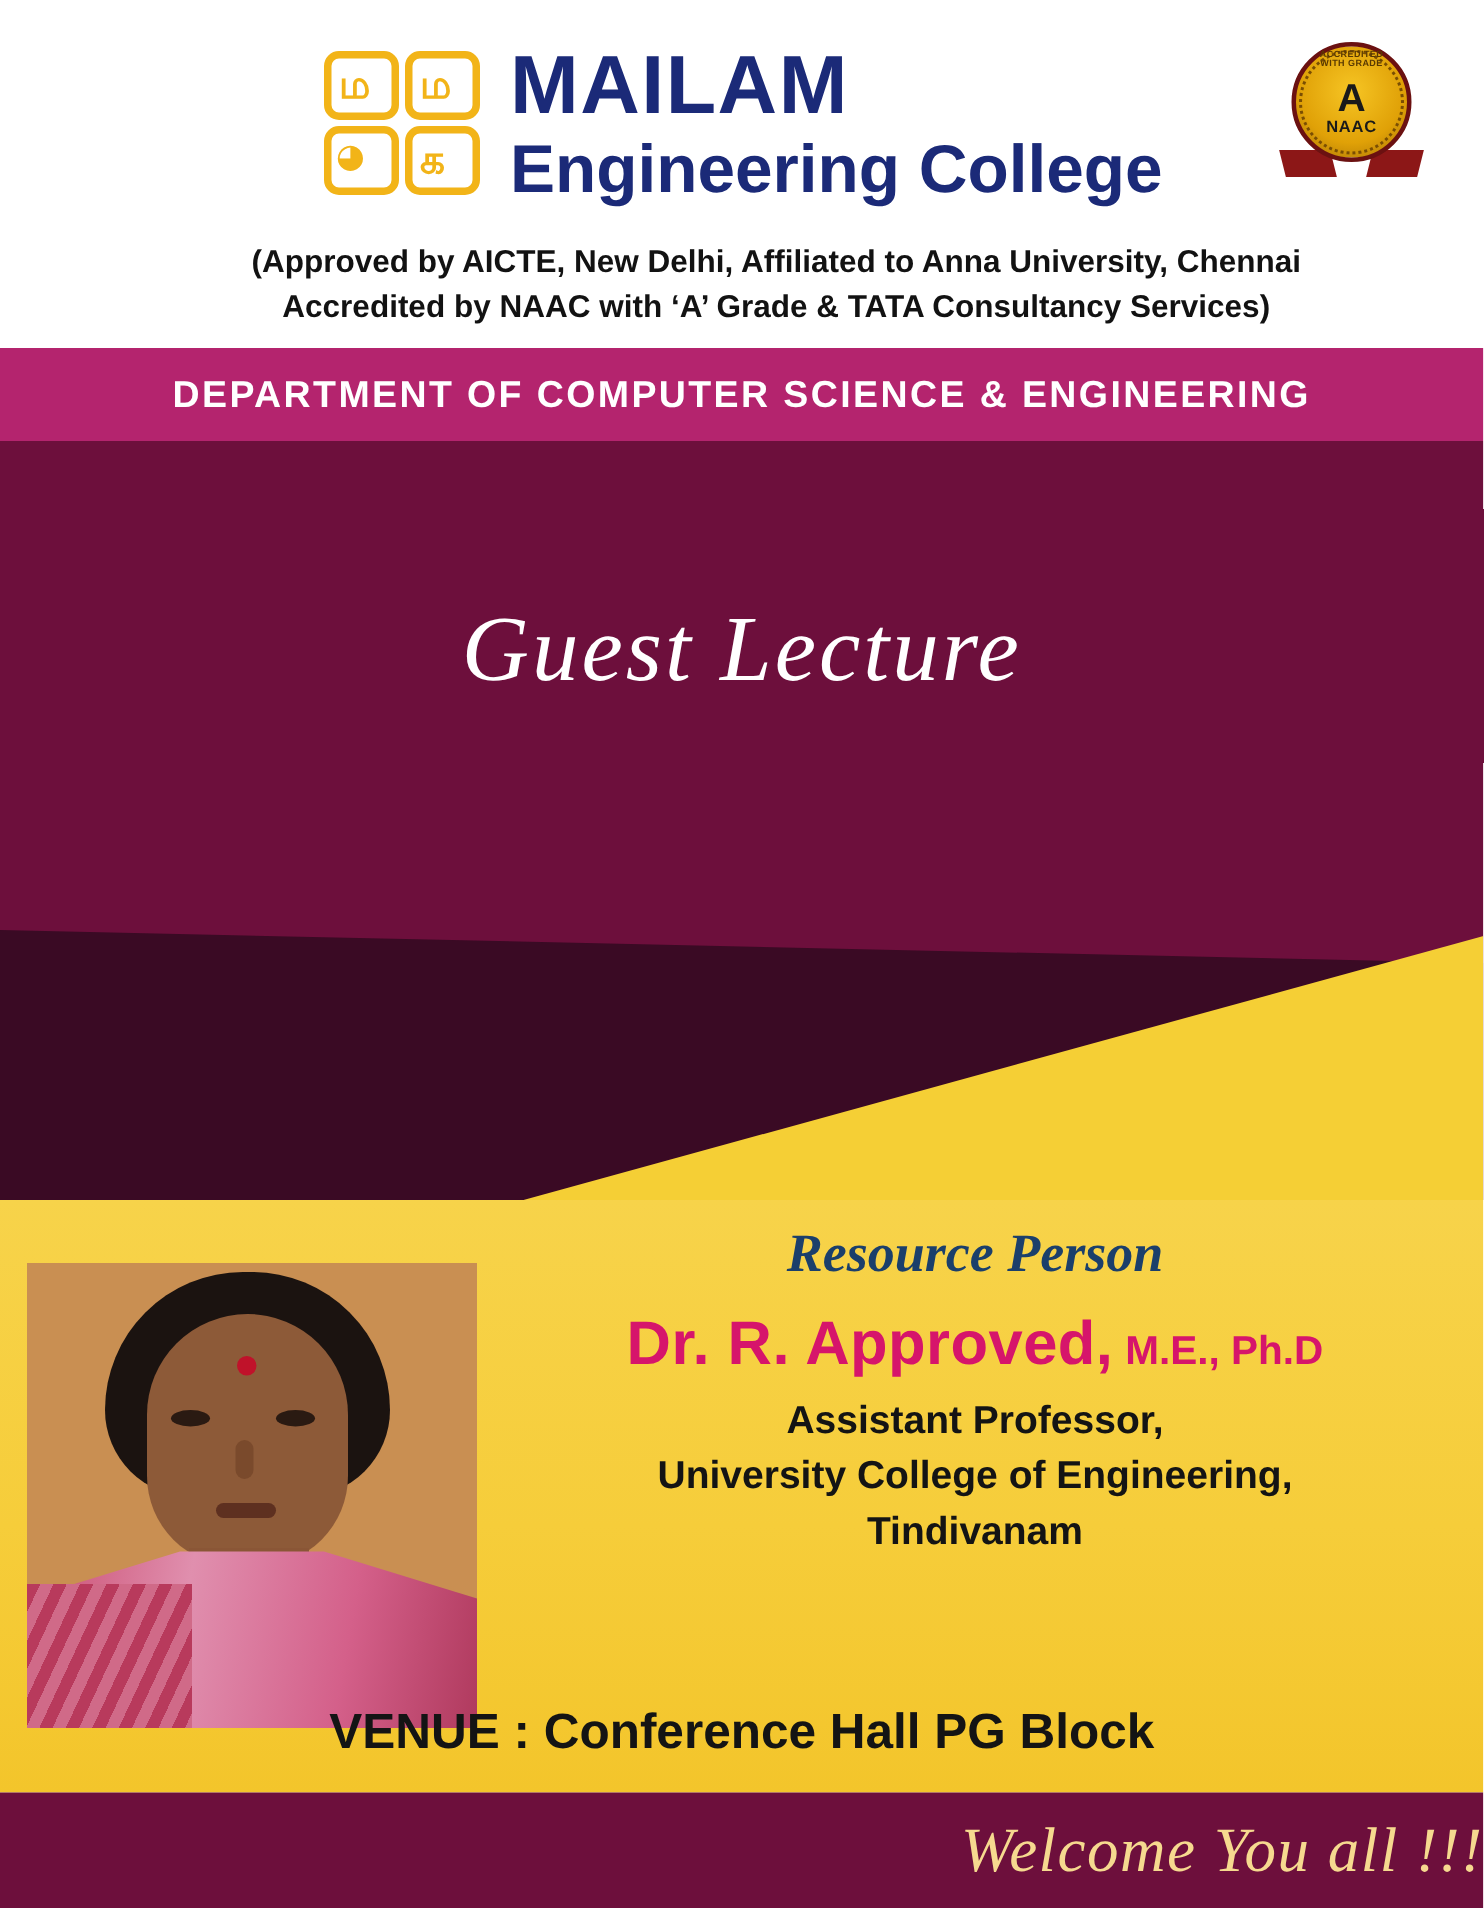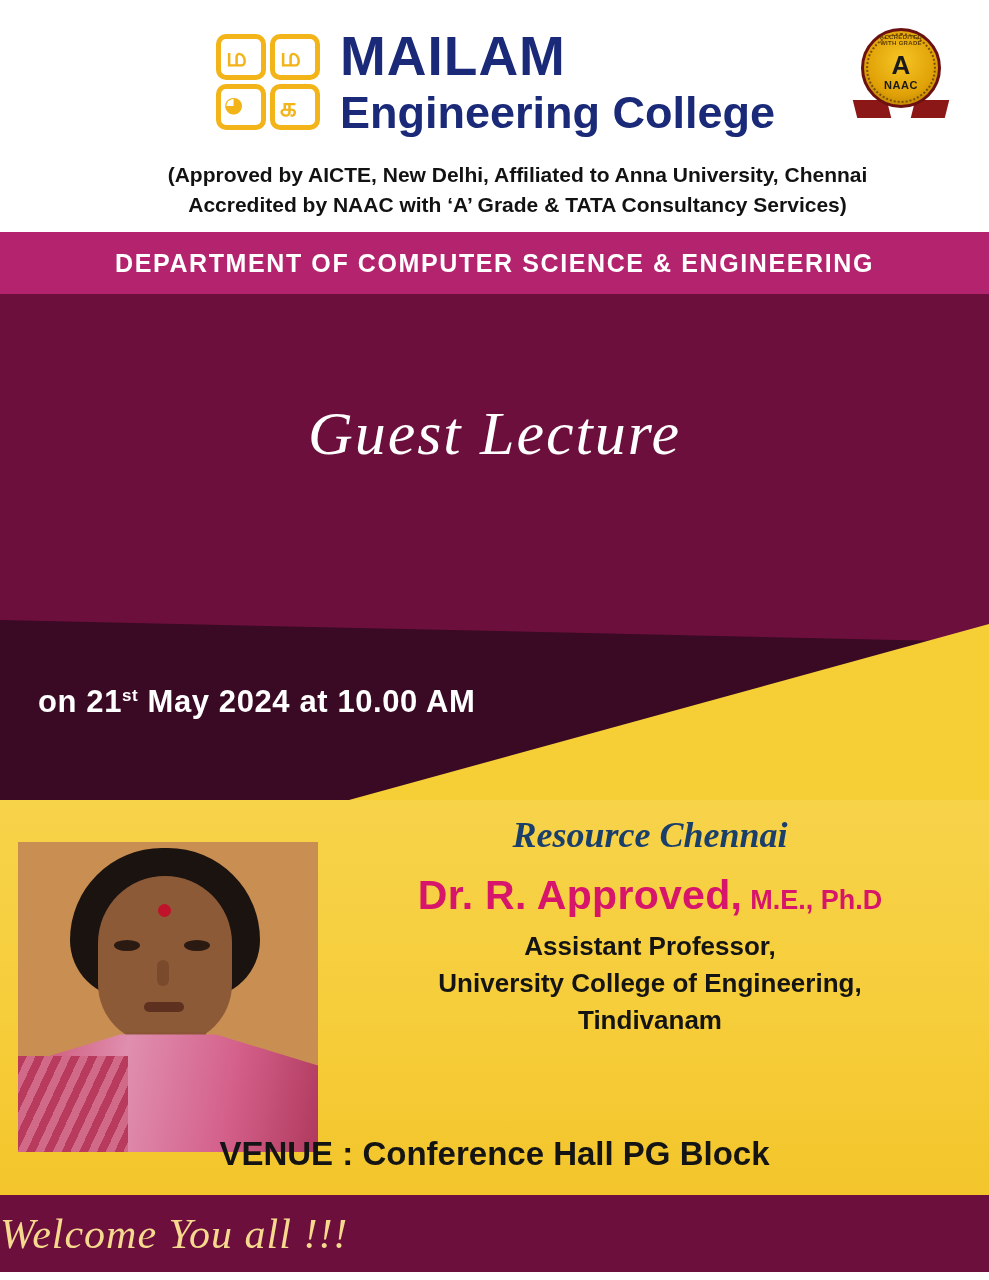--- a/index.html
+++ b/index.html
@@ -362,21 +362,21 @@
   }
 
   
   .footer {
     position: absolute;
     top: 1195px; left: 0;
     width: 989px; height: 77px;
     background: #6d0f3c;
     display: flex;
     align-items: center;
-    justify-content: flex-start;
+    justify-content: flex-end;
   }
   .footer span {
     color: #f6d98f;
     font-family: "Liberation Serif", serif;
     font-style: italic;
     font-size: 42px;
     letter-spacing: 1px;
   }
 </style>
 </head>
@@ -422,41 +422,38 @@
   <div class="dept-bar">
     <span>DEPARTMENT OF COMPUTER SCIENCE &amp; ENGINEERING</span>
   </div>
 
   <div class="maroon">
     <div class="maroon-dark"></div>
     <div class="yellow-wedge"></div>
 
     <div class="guest-lecture">Guest Lecture</div>
 
-    <div class="datetime">
-      <span>on 21</span><sup>st</sup><span> May 2024 at 10.00 AM</span>
-    </div>
   </div>
 
   <div class="yellow-panel">
     <div class="photo">
       <div class="ph-bg"></div>
       <div class="ph-hair"></div>
       <div class="ph-face"></div>
       <div class="ph-bindi"></div>
       <div class="ph-eye-l"></div>
       <div class="ph-eye-r"></div>
       <div class="ph-nose"></div>
       <div class="ph-mouth"></div>
       <div class="ph-neck"></div>
       <div class="ph-saree"></div>
       <div class="ph-saree2"></div>
     </div>
 
-    <div class="resource-person">Resource Chennai</div>
+    <div class="resource-person">Resource Person</div>
 
     <div class="speaker-line">
       <span class="speaker-name">Dr. R. Approved,</span><span class="speaker-degree">M.E., Ph.D</span>
     </div>
 
     <div class="affiliation">
       <div>Assistant Professor,</div>
       <div>University College of Engineering,</div>
       <div>Tindivanam</div>
     </div>

